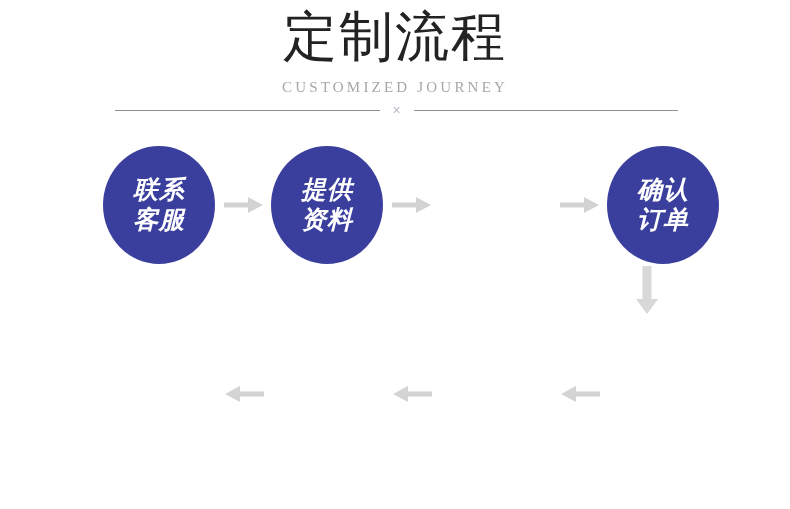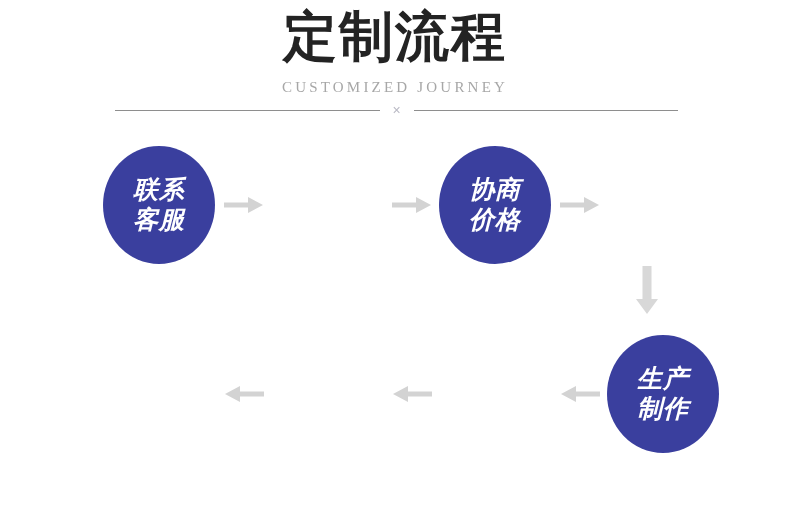--- a/index.html
+++ b/index.html
@@ -24,21 +24,21 @@
     height: 130px;
   }
   .page-title {
     position: absolute;
     top: 6px;
     left: 0;
     width: 790px;
     text-align: center;
     font-size: 54px;
     line-height: 62px;
-    font-weight: bold;
+    font-weight: normal;
     color: #232323;
     letter-spacing: 2px;
     font-family: "DejaVu Sans", "Liberation Sans", sans-serif;
   }
   .page-subtitle {
     position: absolute;
     top: 78px;
     left: 0;
     width: 790px;
     text-align: center;
@@ -162,38 +162,42 @@
       <span class="node-line">联系</span>
       <span class="node-line">客服</span>
     </div>
 
     <div class="arrow-h gap-0">
       <svg width="40" height="20" viewBox="0 0 40 20" aria-hidden="true">
         <path d="M0 7.5 H24 V2 L39 10 L24 18 V12.5 H0 Z" fill="#d3d3d3"></path>
       </svg>
     </div>
 
+    <div class="node pos-1">
+      <span class="node-line">提供</span>
+      <span class="node-line">资料</span>
+    </div>
 
     <div class="arrow-h gap-1">
       <svg width="40" height="20" viewBox="0 0 40 20" aria-hidden="true">
         <path d="M0 7.5 H24 V2 L39 10 L24 18 V12.5 H0 Z" fill="#d3d3d3"></path>
       </svg>
     </div>
 
-    <div class="node pos-2">
-      <span class="node-line">协商</span>
-      <span class="node-line">价格</span>
-    </div>
 
     <div class="arrow-h gap-2">
       <svg width="40" height="20" viewBox="0 0 40 20" aria-hidden="true">
         <path d="M0 7.5 H24 V2 L39 10 L24 18 V12.5 H0 Z" fill="#d3d3d3"></path>
       </svg>
     </div>
 
+    <div class="node pos-3">
+      <span class="node-line">确认</span>
+      <span class="node-line">订单</span>
+    </div>
   </div>
 
   <div class="arrow-v">
     <svg width="30" height="52" viewBox="0 0 30 52" aria-hidden="true">
       <path d="M10.5 0 H19.5 V33 H26 L15 48 L4 33 H10.5 Z" fill="#d8d8d8"></path>
     </svg>
   </div>
 
   <div class="flow-row row-2">
 
@@ -211,19 +215,15 @@
       </svg>
     </div>
 
 
     <div class="arrow-h gap-2">
       <svg width="40" height="20" viewBox="0 0 40 20" aria-hidden="true">
         <path d="M40 7.5 H16 V2 L1 10 L16 18 V12.5 H40 Z" fill="#d3d3d3"></path>
       </svg>
     </div>
 
-    <div class="node pos-3">
-      <span class="node-line">生产</span>
-      <span class="node-line">制作</span>
-    </div>
   </div>
 
 </div>
 
 </body></html>

